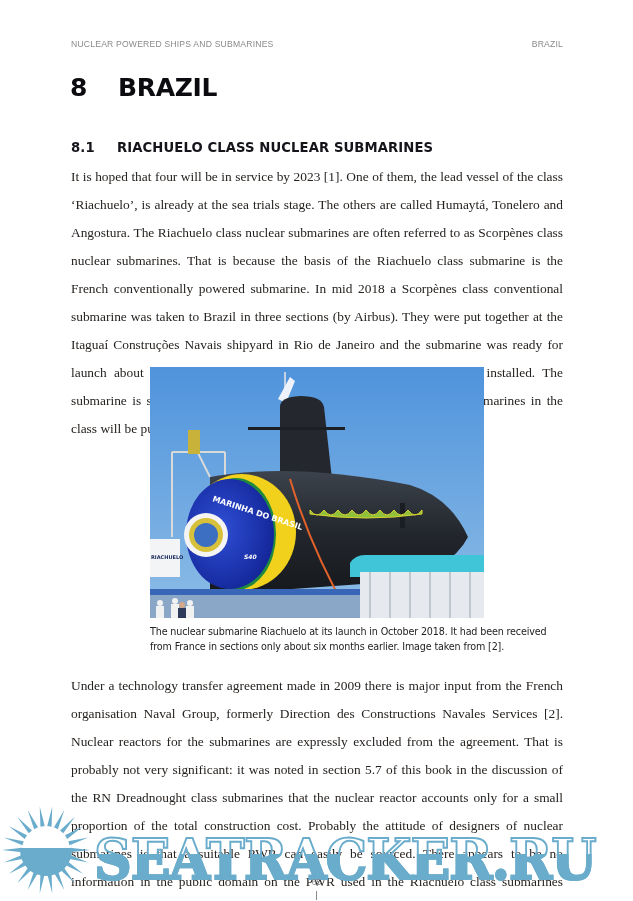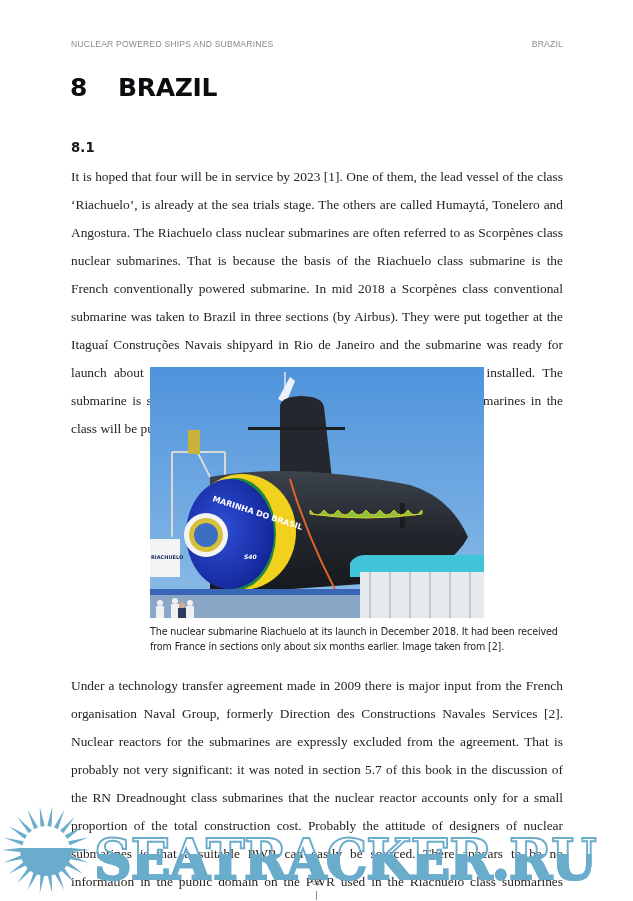--- a/index.html
+++ b/index.html
@@ -51,20 +51,21 @@
     <span class="right">BRAZIL</span>
   </div>
 
   <h1 class="chapter-title" style="margin:0;">
     <span class="num">8</span>
     <span>BRAZIL</span>
   </h1>
 
   <h2 class="section-title" style="margin:0;">
     <span class="num">8.1</span>
+    <span>RIACHUELO CLASS NUCLEAR SUBMARINES</span>
   </h2>
 
   <p class="body-text p1">It is hoped that four will be in service by 2023 [1]. One of them, the lead vessel of the class ‘Riachuelo’, is already at the sea trials stage. The others are called Humaytá, Tonelero and Angostura. The Riachuelo class nuclear submarines are often referred to as Scorpènes class nuclear submarines. That is because the basis of the Riachuelo class submarine is the French conventionally powered submarine. In mid 2018 a Scorpènes class conventional submarine was taken to Brazil in three sections (by Airbus). They were put together at the Itaguaí Construções Navais shipyard in Rio de Janeiro and the submarine was ready for launch about six months later having of course had a nuclear reactor installed. The submarine is shown in the illustration below. The other three nuclear submarines in the class will be put together in the same way.</p>
 
   <div class="figure">
     <svg width="334" height="251" viewBox="0 0 334 251" xmlns="http://www.w3.org/2000/svg">
       <defs>
         <linearGradient id="sky" x1="0" y1="0" x2="0" y2="1">
           <stop offset="0" stop-color="#4f93dc"></stop>
           <stop offset="1" stop-color="#8dbde6"></stop>
@@ -136,21 +137,21 @@
         <circle cx="25" cy="234" r="3"></circle>
           <rect x="21" y="237" width="8" height="14"></rect>
         <circle cx="40" cy="236" r="3"></circle>
           <rect x="36" y="239" width="8" height="12"></rect>
       </g>
       <circle cx="32" cy="238" r="3" fill="#d5a88a"></circle>
         <rect x="28" y="241" width="8" height="10" fill="#2d3a5a"></rect>
     </svg>
   </div>
 
-  <p class="caption">The nuclear submarine Riachuelo at its launch in December 2018. It had been received from France in sections only about six months earlier. Image taken from [2].</p>
+  <p class="caption">The nuclear submarine Riachuelo at its launch in October 2018. It had been received from France in sections only about six months earlier. Image taken from [2].</p>
 
   <p class="body-text p2">Under a technology transfer agreement made in 2009 there is major input from the French organisation Naval Group, formerly Direction des Constructions Navales Services [2]. Nuclear reactors for the submarines are expressly excluded from the agreement. That is probably not very significant: it was noted in section 5.7 of this book in the discussion of the RN Dreadnought class submarines that the nuclear reactor accounts only for a small proportion of the total construction cost. Probably the attitude of designers of nuclear submarines is that a suitable PWR can easily be sourced. There appears to be no information in the public domain on the PWR used in the Riachuelo class submarines beyond that it is not ‘indigenous’.</p>
 
   <svg class="watermark" width="633" height="96" viewBox="0 0 633 96" xmlns="http://www.w3.org/2000/svg">
     <g id="sun" transform="translate(46 45)">
       <circle r="26" fill="#6aaccb"></circle>
       <path d="M-26 0 A26 26 0 0 1 26 0 Z" fill="#ffffff" transform="translate(0 -2)"></path>
     </g>
     <g fill="#6aaccb" transform="translate(46 45)" id="rays">
         <path d="M23.902865592287863 -2.157085180752265 L44 0 L23.902865592287863 2.157085180752265 Z"></path>

